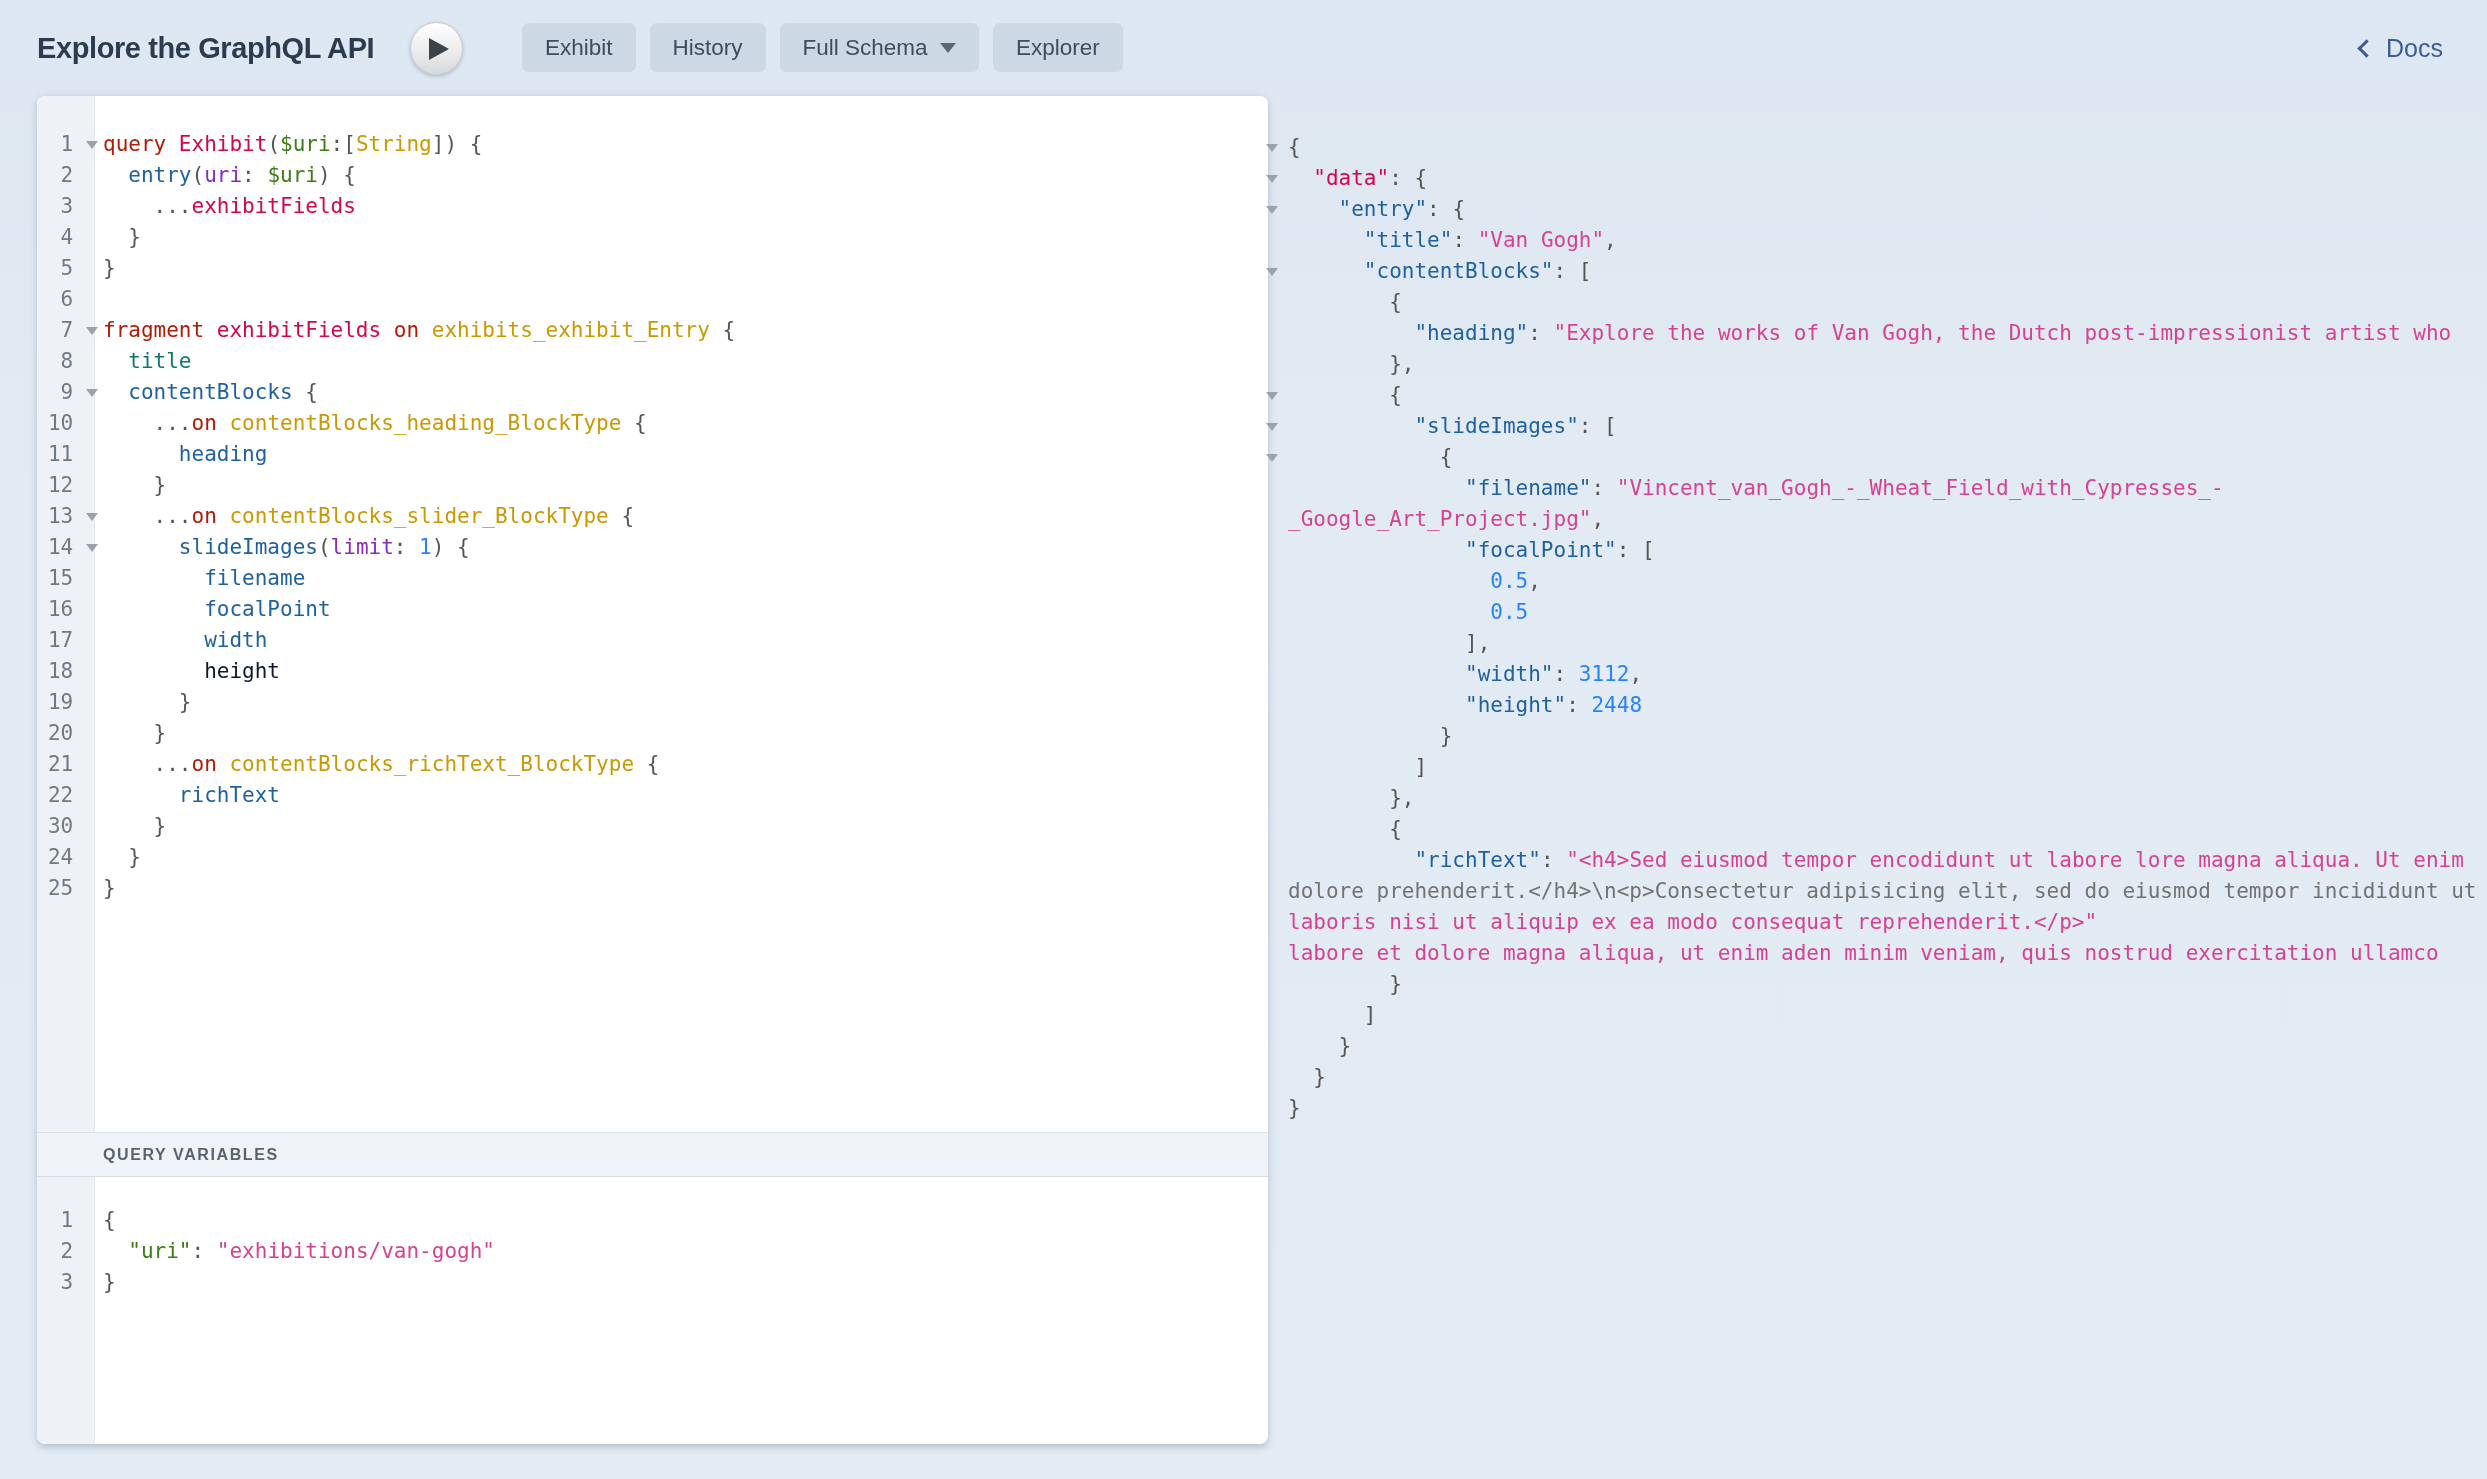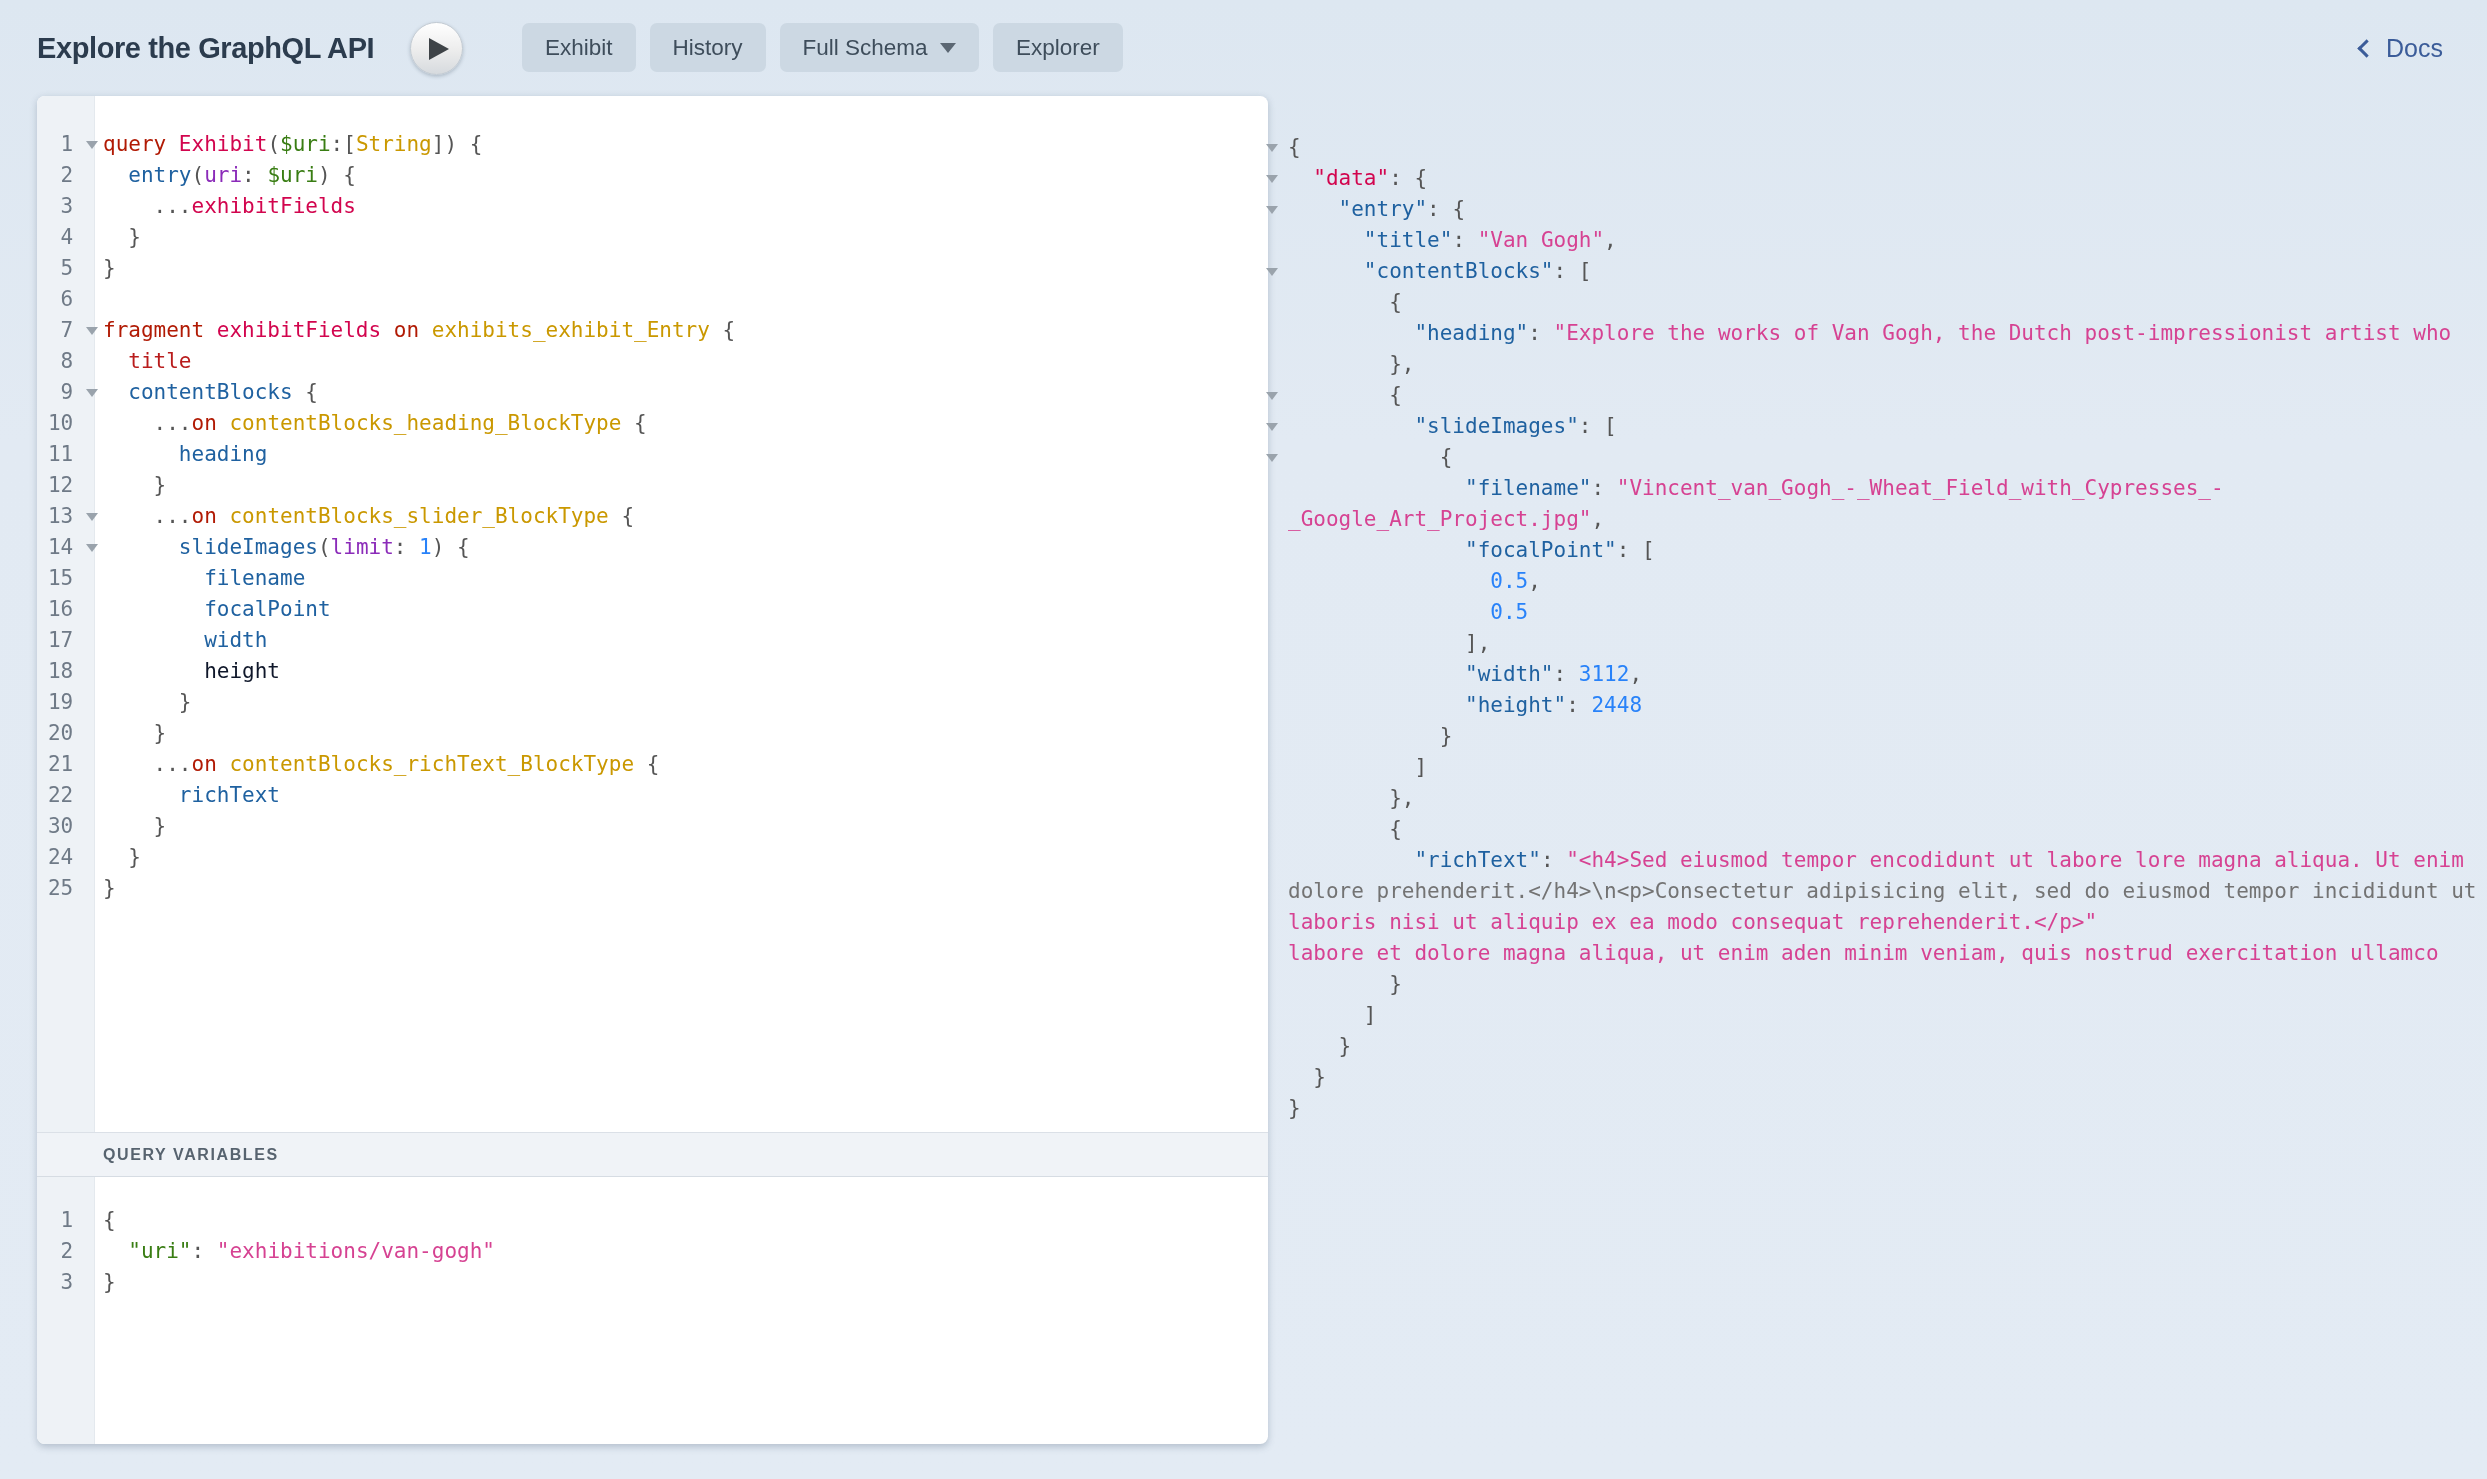--- a/index.html
+++ b/index.html
@@ -128,21 +128,21 @@
   <div class="editor-panel">
     <div class="gutter-bg"></div>
     <div class="query-section">
         <div class="cm-row"><span class="ln">1</span><span class="foldcol"><span class="fold-arrow"></span></span><span class="code"><span style="color: rgb(177, 26, 4);">query </span><span style="color: rgb(210, 5, 78);">Exhibit</span><span style="color: rgb(85, 85, 85);">(</span><span style="color: rgb(57, 125, 19);">$uri</span><span style="color: rgb(85, 85, 85);">:[</span><span style="color: rgb(202, 152, 0);">String</span><span style="color: rgb(85, 85, 85);">]) {</span></span></div>
         <div class="cm-row"><span class="ln">2</span><span class="foldcol"></span><span class="code"><span style="color: rgb(85, 85, 85);">  </span><span style="color: rgb(31, 97, 160);">entry</span><span style="color: rgb(85, 85, 85);">(</span><span style="color: rgb(139, 43, 185);">uri</span><span style="color: rgb(85, 85, 85);">: </span><span style="color: rgb(57, 125, 19);">$uri</span><span style="color: rgb(85, 85, 85);">) {</span></span></div>
         <div class="cm-row"><span class="ln">3</span><span class="foldcol"></span><span class="code"><span style="color: rgb(85, 85, 85);">    ...</span><span style="color: rgb(210, 5, 78);">exhibitFields</span></span></div>
         <div class="cm-row"><span class="ln">4</span><span class="foldcol"></span><span class="code"><span style="color: rgb(85, 85, 85);">  }</span></span></div>
         <div class="cm-row"><span class="ln">5</span><span class="foldcol"></span><span class="code"><span style="color: rgb(85, 85, 85);">}</span></span></div>
         <div class="cm-row"><span class="ln">6</span><span class="foldcol"></span><span class="code"></span></div>
         <div class="cm-row"><span class="ln">7</span><span class="foldcol"><span class="fold-arrow"></span></span><span class="code"><span style="color: rgb(177, 26, 4);">fragment </span><span style="color: rgb(210, 5, 78);">exhibitFields</span><span style="color: rgb(177, 26, 4);"> on </span><span style="color: rgb(202, 152, 0);">exhibits_exhibit_Entry</span><span style="color: rgb(85, 85, 85);"> {</span></span></div>
-        <div class="cm-row"><span class="ln">8</span><span class="foldcol"></span><span class="code"><span style="color: rgb(85, 85, 85);">  </span><span style="color: #b91c1c;">title</span></span></div>
+        <div class="cm-row"><span class="ln">8</span><span class="foldcol"></span><span class="code"><span style="color: rgb(85, 85, 85);">  </span><span style="color: #0f766e;">title</span></span></div>
         <div class="cm-row"><span class="ln">9</span><span class="foldcol"><span class="fold-arrow"></span></span><span class="code"><span style="color: rgb(85, 85, 85);">  </span><span style="color: rgb(31, 97, 160);">contentBlocks</span><span style="color: rgb(85, 85, 85);"> {</span></span></div>
         <div class="cm-row"><span class="ln">10</span><span class="foldcol"></span><span class="code"><span style="color: rgb(85, 85, 85);">    ...</span><span style="color: rgb(177, 26, 4);">on</span><span style="color: rgb(85, 85, 85);"> </span><span style="color: rgb(202, 152, 0);">contentBlocks_heading_BlockType</span><span style="color: rgb(85, 85, 85);"> {</span></span></div>
         <div class="cm-row"><span class="ln">11</span><span class="foldcol"></span><span class="code"><span style="color: rgb(85, 85, 85);">      </span><span style="color: rgb(31, 97, 160);">heading</span></span></div>
         <div class="cm-row"><span class="ln">12</span><span class="foldcol"></span><span class="code"><span style="color: rgb(85, 85, 85);">    }</span></span></div>
         <div class="cm-row"><span class="ln">13</span><span class="foldcol"><span class="fold-arrow"></span></span><span class="code"><span style="color: rgb(85, 85, 85);">    ...</span><span style="color: rgb(177, 26, 4);">on</span><span style="color: rgb(85, 85, 85);"> </span><span style="color: rgb(202, 152, 0);">contentBlocks_slider_BlockType</span><span style="color: rgb(85, 85, 85);"> {</span></span></div>
         <div class="cm-row"><span class="ln">14</span><span class="foldcol"><span class="fold-arrow"></span></span><span class="code"><span style="color: rgb(85, 85, 85);">      </span><span style="color: rgb(31, 97, 160);">slideImages</span><span style="color: rgb(85, 85, 85);">(</span><span style="color: rgb(139, 43, 185);">limit</span><span style="color: rgb(85, 85, 85);">: </span><span style="color: rgb(40, 130, 249);">1</span><span style="color: rgb(85, 85, 85);">) {</span></span></div>
         <div class="cm-row"><span class="ln">15</span><span class="foldcol"></span><span class="code"><span style="color: rgb(85, 85, 85);">        </span><span style="color: rgb(31, 97, 160);">filename</span></span></div>
         <div class="cm-row"><span class="ln">16</span><span class="foldcol"></span><span class="code"><span style="color: rgb(85, 85, 85);">        </span><span style="color: rgb(31, 97, 160);">focalPoint</span></span></div>
         <div class="cm-row"><span class="ln">17</span><span class="foldcol"></span><span class="code"><span style="color: rgb(85, 85, 85);">        </span><span style="color: rgb(31, 97, 160);">width</span></span></div>
         <div class="cm-row"><span class="ln">18</span><span class="foldcol"></span><span class="code"><span style="color: rgb(85, 85, 85);">        </span><span style="color: #0f172a;">height</span></span></div>

